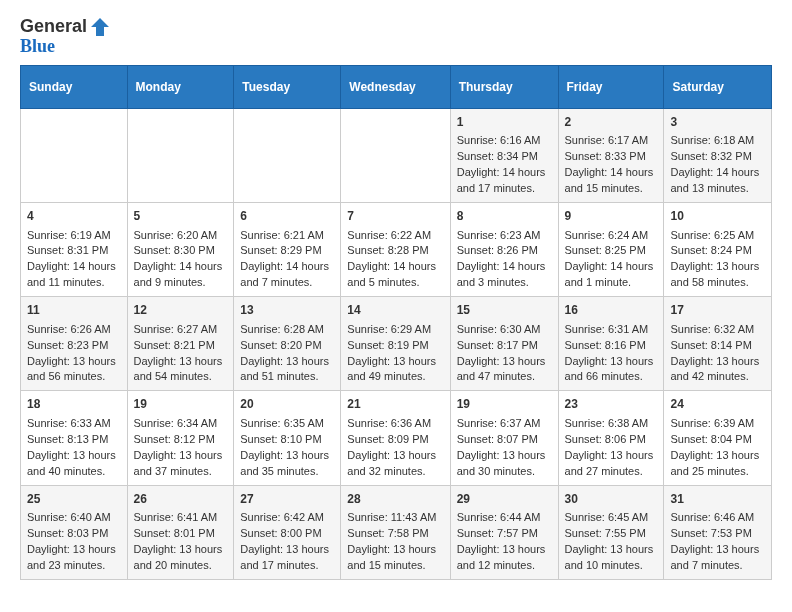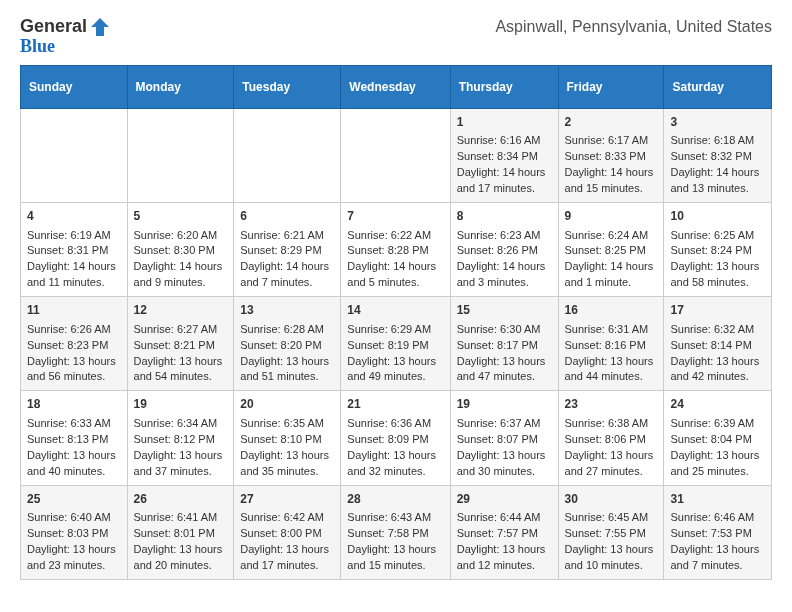--- a/index.html
+++ b/index.html
@@ -98,21 +98,20 @@
   <div class="logo">
     <div class="logo-text">
       <span class="logo-general">General</span>
       <svg class="logo-icon" viewBox="0 0 22 22">
         <path d="M11 2 L20 11 L15 11 L15 20 L7 20 L7 11 L2 11 Z" fill="#2979c0"></path>
       </svg>
     </div>
     <span class="logo-blue" style="margin-top:-2px;">Blue</span>
   </div>
   <div class="title-block">
-    <div class="location">Aspinwall, Pennsylvania, United States</div>
   </div>
 </div>
 
 <table class="calendar">
   <thead>
     <tr>
     <th>Sunday</th>
         <th>Monday</th>
         <th>Tuesday</th>
         <th>Wednesday</th>
@@ -234,21 +233,21 @@
           <div>Sunrise: 6:30 AM</div>
           <div>Sunset: 8:17 PM</div>
           <div>Daylight: 13 hours</div>
           <div>and 47 minutes.</div>
         </td>
         <td>
           <span class="day-num">16</span>
           <div>Sunrise: 6:31 AM</div>
           <div>Sunset: 8:16 PM</div>
           <div>Daylight: 13 hours</div>
-          <div>and 44 minutes.</div>
+          <div>and 66 minutes.</div>
         </td>
         <td>
           <span class="day-num">17</span>
           <div>Sunrise: 6:32 AM</div>
           <div>Sunset: 8:14 PM</div>
           <div>Daylight: 13 hours</div>
           <div>and 42 minutes.</div>
         </td>
       </tr>
       <tr>
@@ -319,21 +318,21 @@
         </td>
         <td>
           <span class="day-num">27</span>
           <div>Sunrise: 6:42 AM</div>
           <div>Sunset: 8:00 PM</div>
           <div>Daylight: 13 hours</div>
           <div>and 17 minutes.</div>
         </td>
         <td>
           <span class="day-num">28</span>
-          <div>Sunrise: 6:43 AM</div>
+          <div>Sunrise: 11:43 AM</div>
           <div>Sunset: 7:58 PM</div>
           <div>Daylight: 13 hours</div>
           <div>and 15 minutes.</div>
         </td>
         <td>
           <span class="day-num">29</span>
           <div>Sunrise: 6:44 AM</div>
           <div>Sunset: 7:57 PM</div>
           <div>Daylight: 13 hours</div>
           <div>and 12 minutes.</div>

